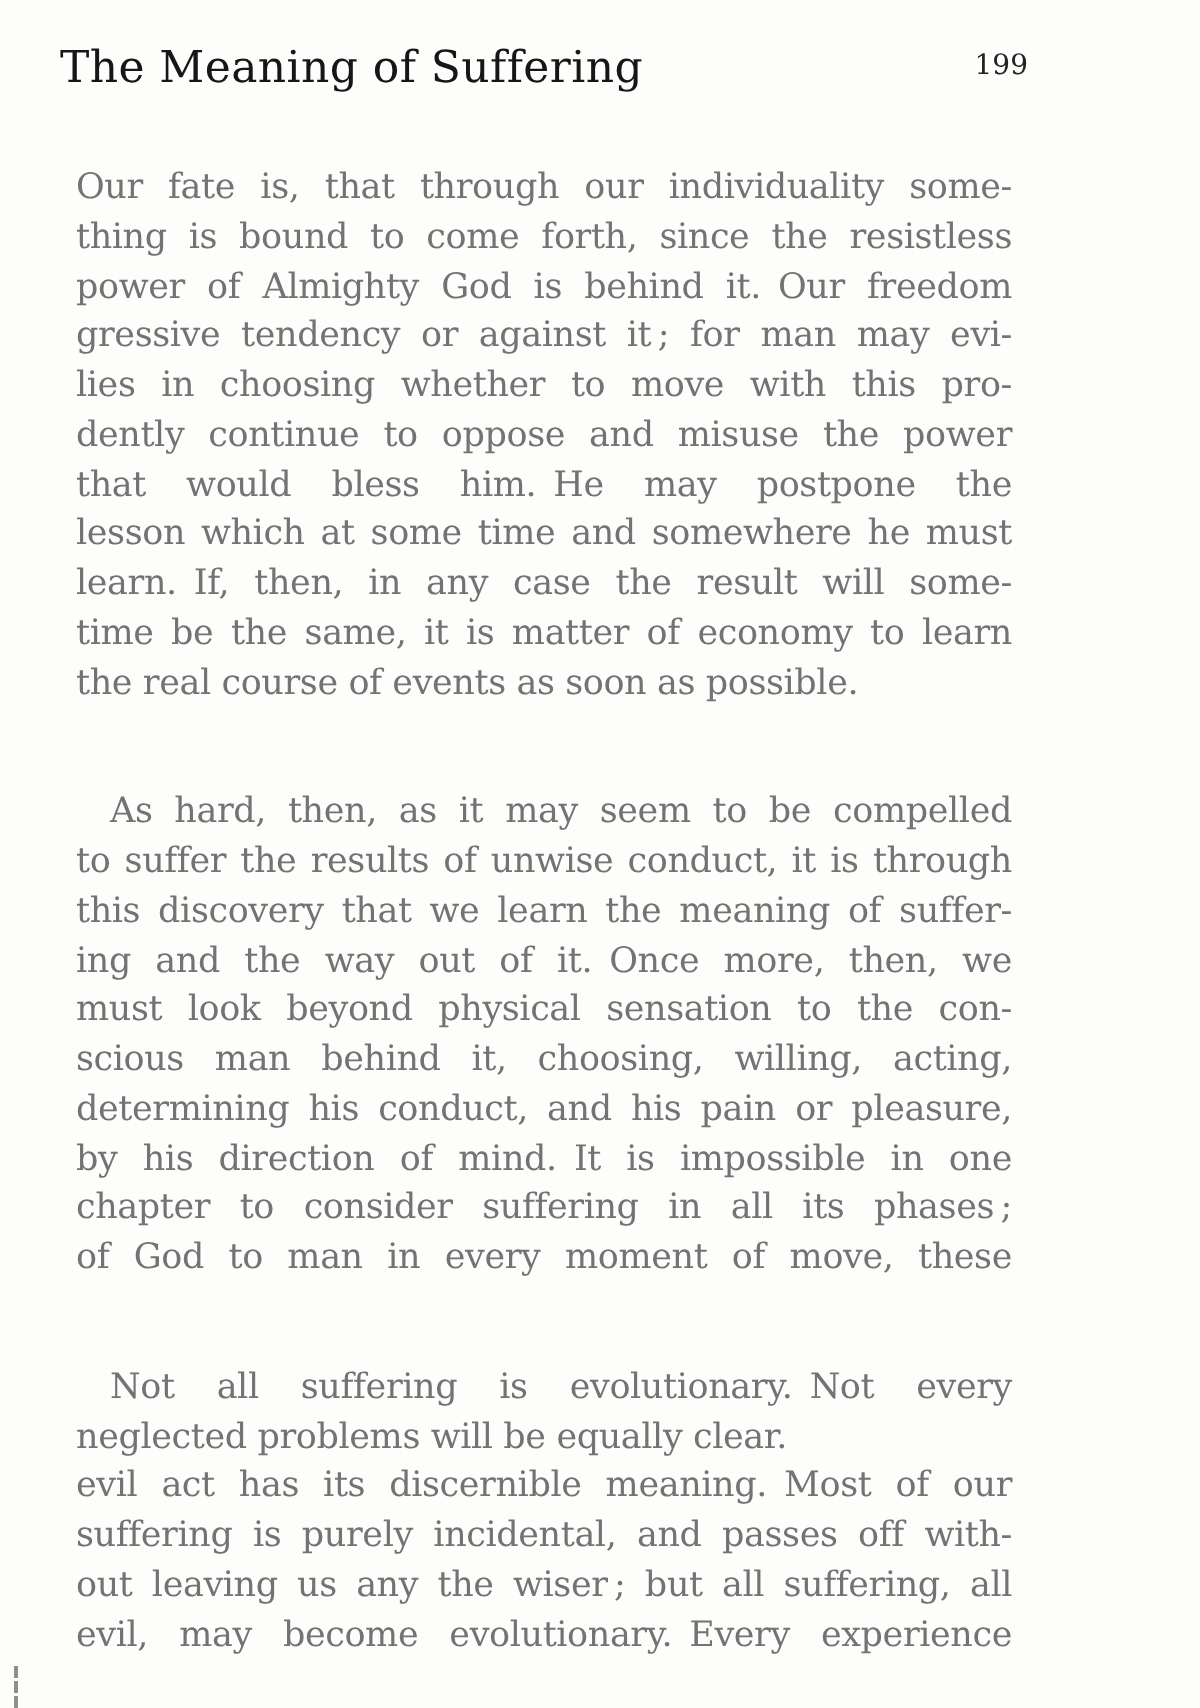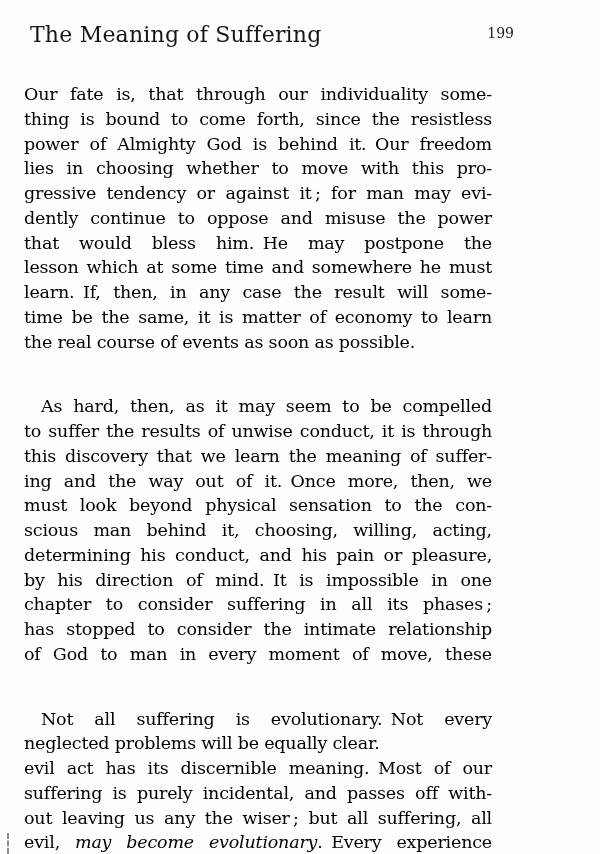--- a/index.html
+++ b/index.html
@@ -33,45 +33,44 @@
   .pagenum {
     position: absolute;
     top: 5px;
     right: -16px;
     font-size: 14px;
     color: #222222;
   }
   .textblock {
     position: absolute;
     top: 82px;
-    left: 24px;
+    left: 38px;
     width: 468px;
     font-size: 17.5px;
     letter-spacing: -0.2px;
     line-height: 24.75px;
-    color: #000000;
+    color: #737373;
   }
   .line {
     height: 24.75px;
     line-height: 24.75px;
     white-space: nowrap;
     overflow: visible;
   }
   .line.j {
     text-align: justify;
     text-align-last: justify;
     -moz-text-align-last: justify;
     text-justify: inter-word;
   }
   .line.ind {
     padding-left: 17px;
     margin-top: 40px;
   }
   .seg-i {
-    font-style: italic;
     margin-top: 16px;
   }
   .artifact {
     position: absolute;
     left: 7px;
     top: 833px;
     height: 21px;
     width: 0;
     border-left: 2.5px dashed #8f8f8f;
   }
@@ -83,38 +82,37 @@
 
   <div class="header">
     <div class="title">The Meaning of Suffering</div>
     <div class="pagenum">199</div>
   </div>
 
   <div class="textblock">
       <div class="line j"><span>Our fate is, that through our individuality some-</span></div>
       <div class="line j"><span>thing is bound to come forth, since the resistless</span></div>
       <div class="line j"><span>power of Almighty God is behind it. Our freedom</span></div>
+      <div class="line j"><span>gressive tendency or against it ; for man may evi-</span></div>
       <div class="line j"><span>lies in choosing whether to move with this pro-</span></div>
-      <div class="line j"><span>gressive tendency or against it ; for man may evi-</span></div>
       <div class="line j"><span>dently continue to oppose and misuse the power</span></div>
       <div class="line j"><span>that would bless him. He may postpone the</span></div>
       <div class="line j"><span>lesson which at some time and somewhere he must</span></div>
       <div class="line j"><span>learn. If, then, in any case the result will some-</span></div>
       <div class="line j"><span>time be the same, it is matter of economy to learn</span></div>
       <div class="line"><span>the real course of events as soon as possible.</span></div>
       <div class="line j ind"><span>As hard, then, as it may seem to be compelled</span></div>
       <div class="line j"><span>to suffer the results of unwise conduct, it is through</span></div>
       <div class="line j"><span>this discovery that we learn the meaning of suffer-</span></div>
       <div class="line j"><span>ing and the way out of it. Once more, then, we</span></div>
       <div class="line j"><span>must look beyond physical sensation to the con-</span></div>
       <div class="line j"><span>scious man behind it, choosing, willing, acting,</span></div>
       <div class="line j"><span>determining his conduct, and his pain or pleasure,</span></div>
       <div class="line j"><span>by his direction of mind. It is impossible in one</span></div>
       <div class="line j"><span>chapter to consider suffering in all its phases ;</span></div>
-      <div class="line j"><span>has stopped to consider the intimate relationship</span></div>
       <div class="line j"><span>of God to man in every moment of move, these</span></div>
       <div class="line j ind"><span>Not all suffering is evolutionary. Not every</span></div>
       <div class="line"><span>neglected problems will be equally clear.</span></div>
       <div class="line j"><span>evil act has its discernible meaning. Most of our</span></div>
       <div class="line j"><span>suffering is purely incidental, and passes off with-</span></div>
       <div class="line j"><span>out leaving us any the wiser ; but all suffering, all</span></div>
       <div class="line j"><span>evil, </span><span class="seg-i">may become evolutionary</span><span>. Every experience</span></div>
     </div>
 
   <div class="artifact"></div>

